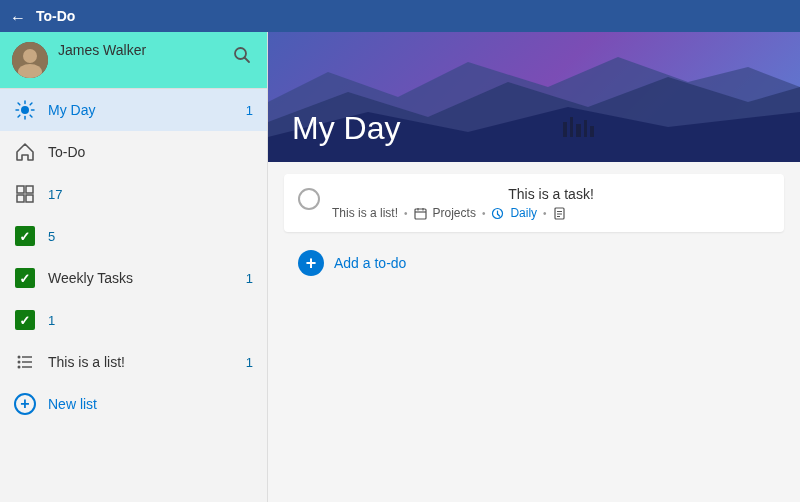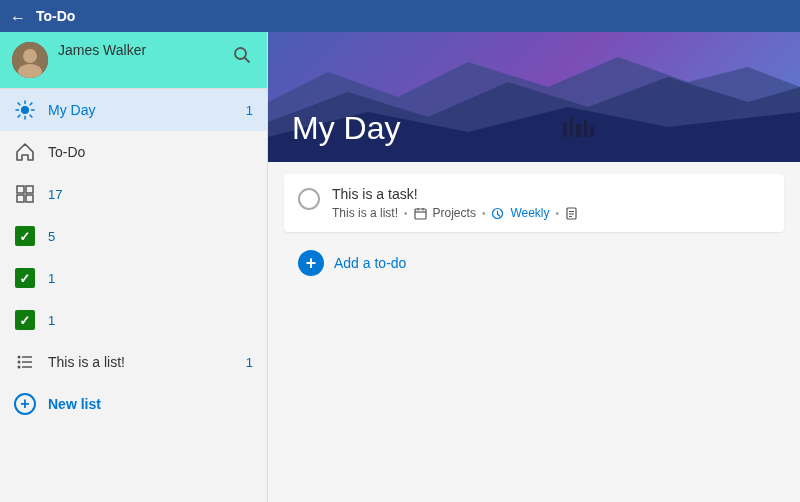--- a/index.html
+++ b/index.html
@@ -149,21 +149,21 @@
       border-radius: 50%;
       border: 2px solid #0078d4;
       display: flex;
       align-items: center;
       justify-content: center;
       color: #0078d4;
       font-size: 16px;
       font-weight: bold;
       margin-right: 12px;
     }
-    .nav-label-new { font-size: 14px; color: #0078d4; font-weight: bold; }
+    .nav-label-new { font-size: 14px; color: #0078d4; }
 
     
     .content {
       flex: 1;
       display: flex;
       flex-direction: column;
       background: #f5f5f5;
     }
 
     
@@ -222,21 +222,21 @@
       width: 22px;
       height: 22px;
       border-radius: 50%;
       border: 2px solid #aaa;
       margin-right: 12px;
       flex-shrink: 0;
       margin-top: 2px;
       cursor: pointer;
     }
 
-    .task-content { flex: 1; }
+    .task-content { flex: 1; text-align: center; }
 
     .task-title {
       font-size: 14px;
       color: #333;
       font-weight: 500;
       margin-bottom: 4px;
     }
 
     .task-meta {
       display: flex;
@@ -359,20 +359,21 @@
       <div class="nav-icon">
         <div class="icon-check-green">✓</div>
       </div>
       <span class="nav-count">5</span>
     </div>
 
     <div class="nav-item">
       <div class="nav-icon">
         <div class="icon-check-green">✓</div>
       </div>
+      <span class="nav-label">Weekly Tasks</span>
       <span class="nav-count">1</span>
     </div>
 
     <div class="nav-item">
       <div class="nav-icon">
         <div class="icon-check-green">✓</div>
       </div>
       <span class="nav-count">1</span>
     </div>
 
@@ -451,21 +452,21 @@
             </span>
             <span class="task-meta-item">Projects</span>
             <span class="task-meta-dot">•</span>
             <span class="task-meta-item blue">
               <svg width="13" height="13" viewBox="0 0 13 13">
                 <circle cx="6.5" cy="6.5" r="5" fill="none" stroke="#0078d4" stroke-width="1.2"></circle>
                 <line x1="6.5" y1="4" x2="6.5" y2="7" stroke="#0078d4" stroke-width="1.2" stroke-linecap="round"></line>
                 <line x1="6.5" y1="7" x2="8.5" y2="9" stroke="#0078d4" stroke-width="1.2" stroke-linecap="round"></line>
               </svg>
             </span>
-            <span class="task-meta-item blue">Weekly</span>
+            <span class="task-meta-item blue">Daily</span>
             <span class="task-meta-dot">•</span>
             <span class="task-meta-item">
               <svg width="13" height="13" viewBox="0 0 13 13">
                 <rect x="2" y="1" width="9" height="11" rx="1" fill="none" stroke="#555" stroke-width="1.2"></rect>
                 <line x1="4" y1="4.5" x2="9" y2="4.5" stroke="#555" stroke-width="1"></line>
                 <line x1="4" y1="7" x2="9" y2="7" stroke="#555" stroke-width="1"></line>
                 <line x1="4" y1="9.5" x2="7" y2="9.5" stroke="#555" stroke-width="1"></line>
               </svg>
             </span>
           </div>

